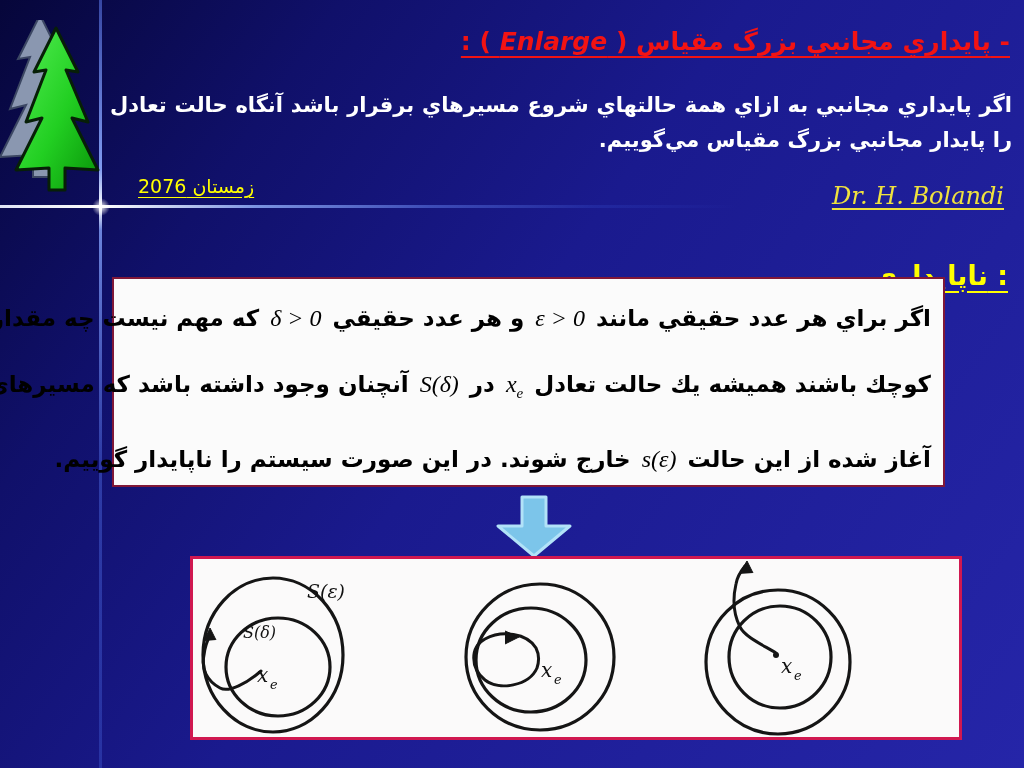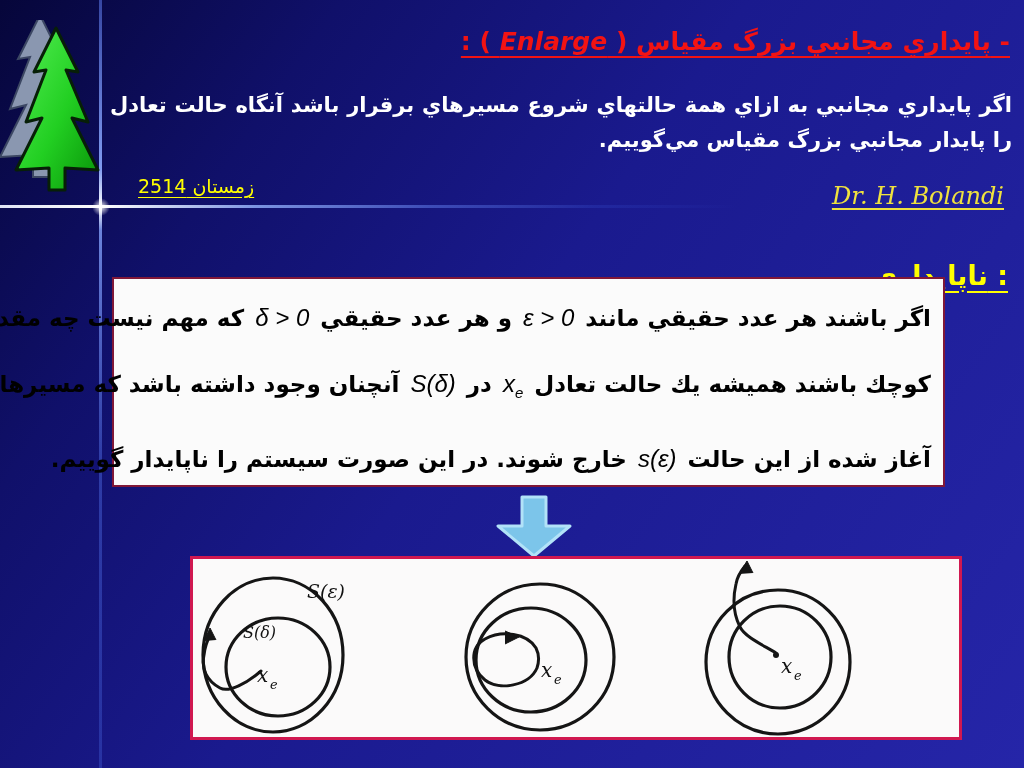--- a/index.html
+++ b/index.html
@@ -31,21 +31,21 @@
   .author{position:absolute;top:182px;right:20px;color:#f0e23e;font-size:24px;font-style:italic;
     font-family:"DejaVu Serif",serif;text-decoration:underline;text-underline-offset:4px;}
 
   .heading{position:absolute;top:234px;right:16px;color:#ffff00;font-size:27px;font-weight:bold;
     text-decoration:underline;text-underline-offset:6px;direction:ltr;margin-top:26px;}
 
   .defbox{position:absolute;top:277px;left:112px;width:833px;height:210px;box-sizing:border-box;
     background:#fbfbfb;border:2px solid #801838;padding:6px 12px 0 10px;}
   .defbox .line{direction:rtl;text-align:right;color:#000;font-size:23px;font-weight:bold;
     line-height:66px;white-space:nowrap;}
-  .math{direction:ltr;unicode-bidi:embed;font-family:Liberation Sans, sans-serif;font-style:italic;
+  .math{direction:ltr;unicode-bidi:embed;font-family:Liberation Serif, serif;font-style:italic;
     font-weight:normal;font-size:24px;padding:0 3px;}
   .math sub{font-size:15px;}
 
   .down-arrow{position:absolute;left:494px;top:495px;}
 
   .panel{position:absolute;left:190px;top:556px;width:772px;height:184px;box-sizing:border-box;
     background:#fbfafa;border:3px solid #d01850;}
   .diag{position:absolute;}
   .d1{left:2px;top:11px;} .d2{left:260px;top:16px;} .d3{left:500px;top:2px;}
   .sketch-label{font-family:"DejaVu Serif",serif;font-style:italic;fill:#111;}
@@ -68,27 +68,27 @@
       </linearGradient>
     </defs>
     <path d="M62 8 L84 52 L72 50 L94 102 L78 98 L104 150 L71 148 L71 170 L55 170 L55 148 L22 150 L48 98 L32 102 L52 50 L40 52 Z" transform="translate(-16,-13)" fill="#8a97b0" stroke="#3c4763" stroke-width="2"></path>
     <path d="M62 8 L84 52 L72 50 L94 102 L78 98 L104 150 L71 148 L71 170 L55 170 L55 148 L22 150 L48 98 L32 102 L52 50 L40 52 Z" fill="url(#tg)" stroke="#071f07" stroke-width="3" stroke-linejoin="round"></path>
   </svg>
 
   <div class="title"><span>: ( </span><span class="latin">Enlarge</span><span> ) </span><span class="fa">پايداري مجانبي بزرگ مقياس</span><span> -</span></div>
 
   <div class="para">اگر پايداري مجانبي به ازاي همة حالتهاي شروع مسيرهاي برقرار باشد آنگاه حالت تعادل را پايدار مجانبي بزرگ مقياس مي‌گوييم.</div>
 
-  <div class="date">زمستان 2514</div>
+  <div class="date">زمستان 2076</div>
   <div class="author">Dr. H.  Bolandi</div>
 
   <div class="heading">ناپايداري :</div>
 
   <div class="defbox">
-    <div class="line"><span>اگر باشند هر عدد حقيقي مانند </span><span class="math">ε &gt; 0</span><span> و هر عدد حقيقي </span><span class="math">δ &gt; 0</span><span> كه مهم نيست چه مقدار</span></div>
+    <div class="line"><span>اگر براي هر عدد حقيقي مانند </span><span class="math">ε &gt; 0</span><span> و هر عدد حقيقي </span><span class="math">δ &gt; 0</span><span> كه مهم نيست چه مقدار</span></div>
     <div class="line"><span>كوچك باشند هميشه يك حالت تعادل </span><span class="math"><span>x</span><sub>e</sub></span><span> در </span><span class="math">S(δ)</span><span> آنچنان وجود داشته باشد كه مسيرهاي</span></div>
     <div class="line"><span>آغاز شده از اين حالت </span><span class="math">s(ε)</span><span> خارج شوند. در اين صورت سيستم را ناپايدار گوييم.</span></div>
   </div>
 
   <svg class="down-arrow" width="80" height="64" viewBox="0 0 80 64">
     <path d="M28 2 L52 2 L52 31 L76 31 L40 61 L4 31 L28 31 Z" fill="#7cc5ea" stroke="#b2e2f8" stroke-width="3" stroke-linejoin="round"></path>
   </svg>
 
   <div class="panel">
 

